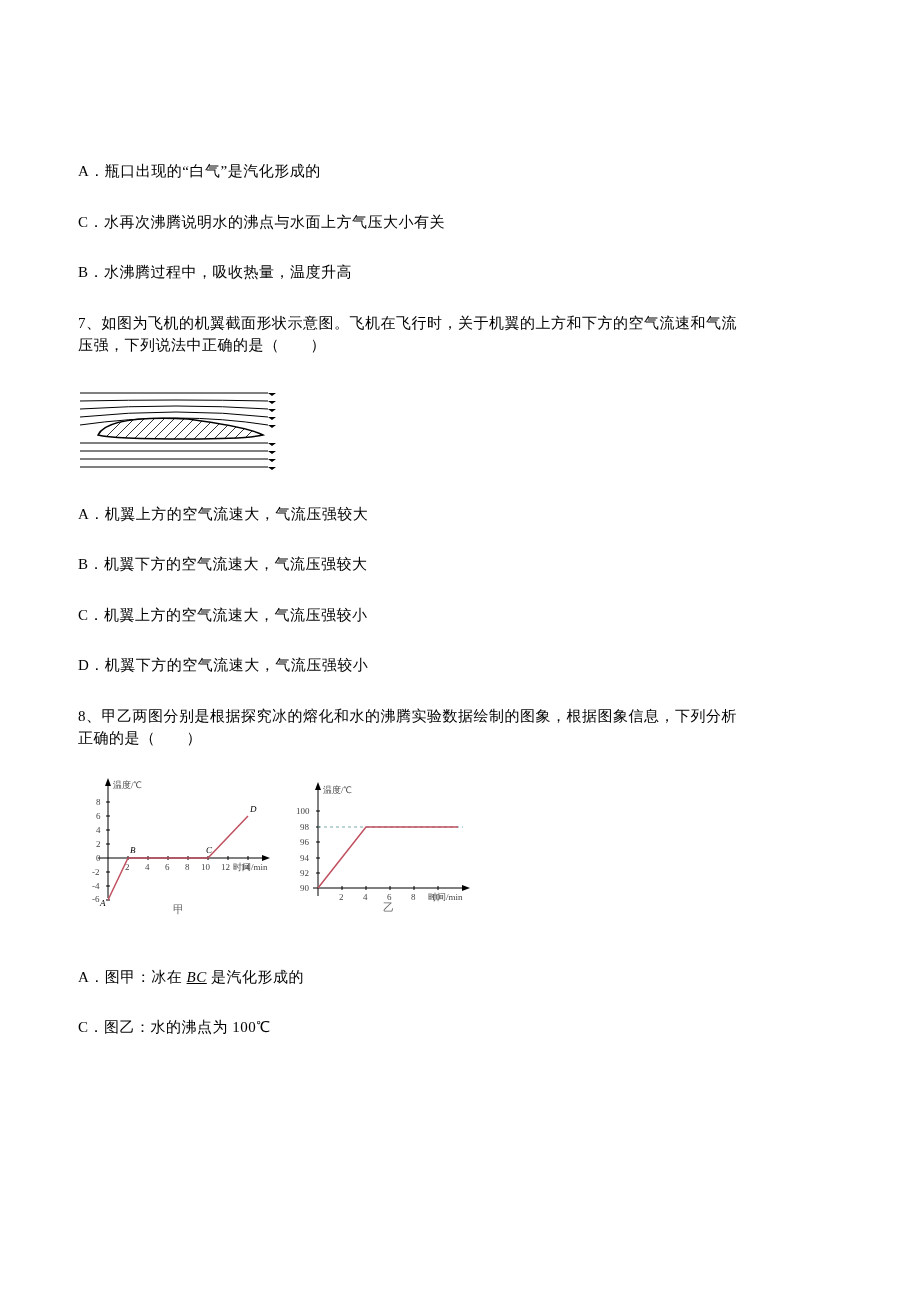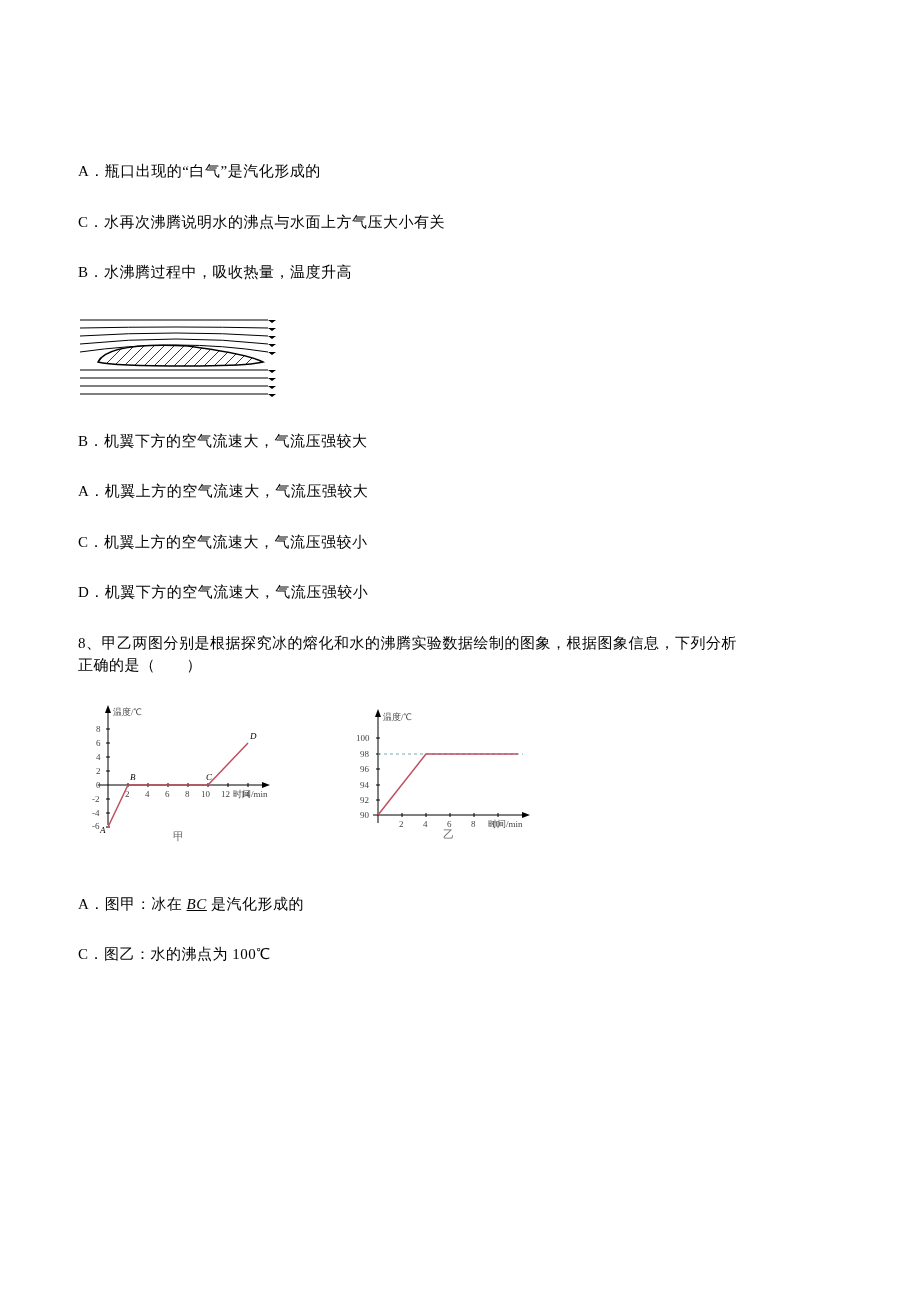--- a/index.html
+++ b/index.html
@@ -27,33 +27,33 @@
   }
   .figure svg {
     display: block;
   }
   .italic {
     font-style: italic;
     text-decoration: underline;
   }
   .chart-row {
     display: flex;
-    gap: 60px;
     margin-bottom: 48px;
   }
 </style>
 </head>
 <body>
 
 <div class="page">
 
   <p class="para">A．瓶口出现的“白气”是汽化形成的</p>
   <p class="para">C．水再次沸腾说明水的沸点与水面上方气压大小有关</p>
   <p class="para">B．水沸腾过程中，吸收热量，温度升高</p>
 
+  <p class="para">7、如图为飞机的机翼截面形状示意图。飞机在飞行时，关于机翼的上方和下方的空气流速和气流压强，下列说法中正确的是（　　）</p>
 
   <div class="figure">
     <svg width="200" height="90" viewBox="0 0 200 90">
 
       <g stroke="#000" stroke-width="1" fill="none">
         <path d="M2 8 L190 8"></path>
         <path d="M2 16 Q100 14 190 16"></path>
         <path d="M2 24 Q100 18 190 24"></path>
         <path d="M2 32 Q100 22 190 32"></path>
         <path d="M2 40 Q100 26 190 40"></path>
@@ -96,22 +96,22 @@
         <polygon points="190,32 198,32 194,29 198,32 194,35"></polygon>
         <polygon points="190,40 198,40 194,37 198,40 194,43"></polygon>
         <polygon points="190,58 198,58 194,55 198,58 194,61"></polygon>
         <polygon points="190,66 198,66 194,63 198,66 194,69"></polygon>
         <polygon points="190,74 198,74 194,71 198,74 194,77"></polygon>
         <polygon points="190,82 198,82 194,79 198,82 194,85"></polygon>
       </g>
     </svg>
   </div>
 
+  <p class="para">A．机翼上方的空气流速大，气流压强较大</p>
   <p class="para">B．机翼下方的空气流速大，气流压强较大</p>
-  <p class="para">A．机翼上方的空气流速大，气流压强较大</p>
   <p class="para">C．机翼上方的空气流速大，气流压强较小</p>
   <p class="para">D．机翼下方的空气流速大，气流压强较小</p>
 
   <p class="para">8、甲乙两图分别是根据探究冰的熔化和水的沸腾实验数据绘制的图象，根据图象信息，下列分析正确的是（　　）</p>
 
   <div class="chart-row">
 
     <svg width="200" height="140" viewBox="0 0 200 140">
       <g font-family="SimSun" font-size="9" fill="#444">
 

